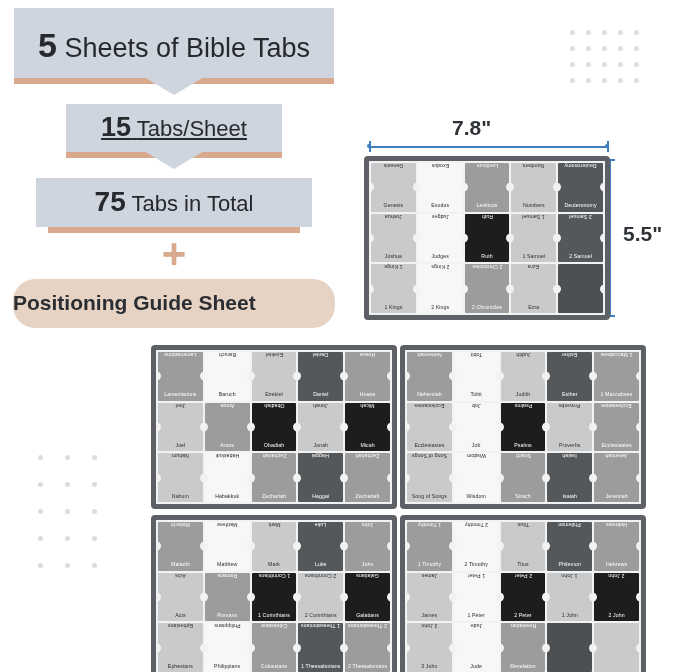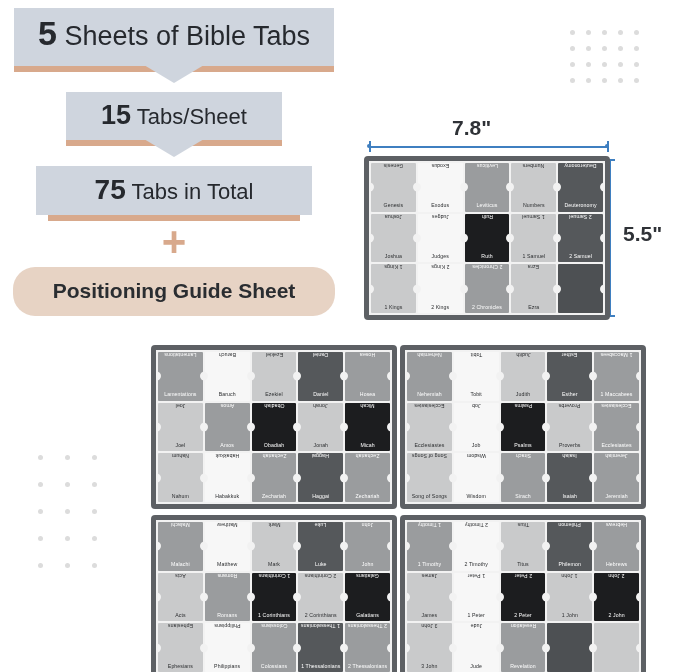--- a/index.html
+++ b/index.html
@@ -64,23 +64,23 @@
   
   .bar {
     position: absolute;
     height: 6px;
     background: #d8a98c;
     left: 50%;
     transform: translateX(-50%);
     bottom: -6px;
   }
 
-  .c1 { width: 320px; font-size: 27px; padding-top: 8px; padding-bottom: 14px; }
+  .c1 { width: 320px; font-size: 27px; padding-top: 20px; padding-bottom: 14px; }
   .c1 .num { font-size: 34px; }
-  .c2 { width: 216px; font-size: 22px; padding-top: 9px; padding-bottom: 11px; }
+  .c2 { width: 216px; font-size: 22px; padding-top: 9px; padding-bottom: 11px; text-decoration: underline; }
   .c2 .num { font-size: 27px; }
   .c3 { width: 276px; font-size: 22px; padding-top: 9px; padding-bottom: 11px; }
   .c3 .num { font-size: 28px; }
   .c3:after { display: none; }
 
   .plus {
     text-align: center;
     color: #d8a98c;
     font-size: 42px;
     font-weight: bold;
@@ -88,21 +88,20 @@
     margin-top: 10px;
   }
   .pill {
     margin: 8px auto 0 auto;
     width: 322px;
     box-sizing: border-box;
     background: #e7d3c4;
     color: #2a2d31;
     font-size: 21px;
     font-weight: bold;
-    text-align: center;
     padding: 12px 0 13px 0;
     border-radius: 22px;
   }
 
   
   .dots {
     position: absolute;
     display: grid;
     gap: 11px;
   }

